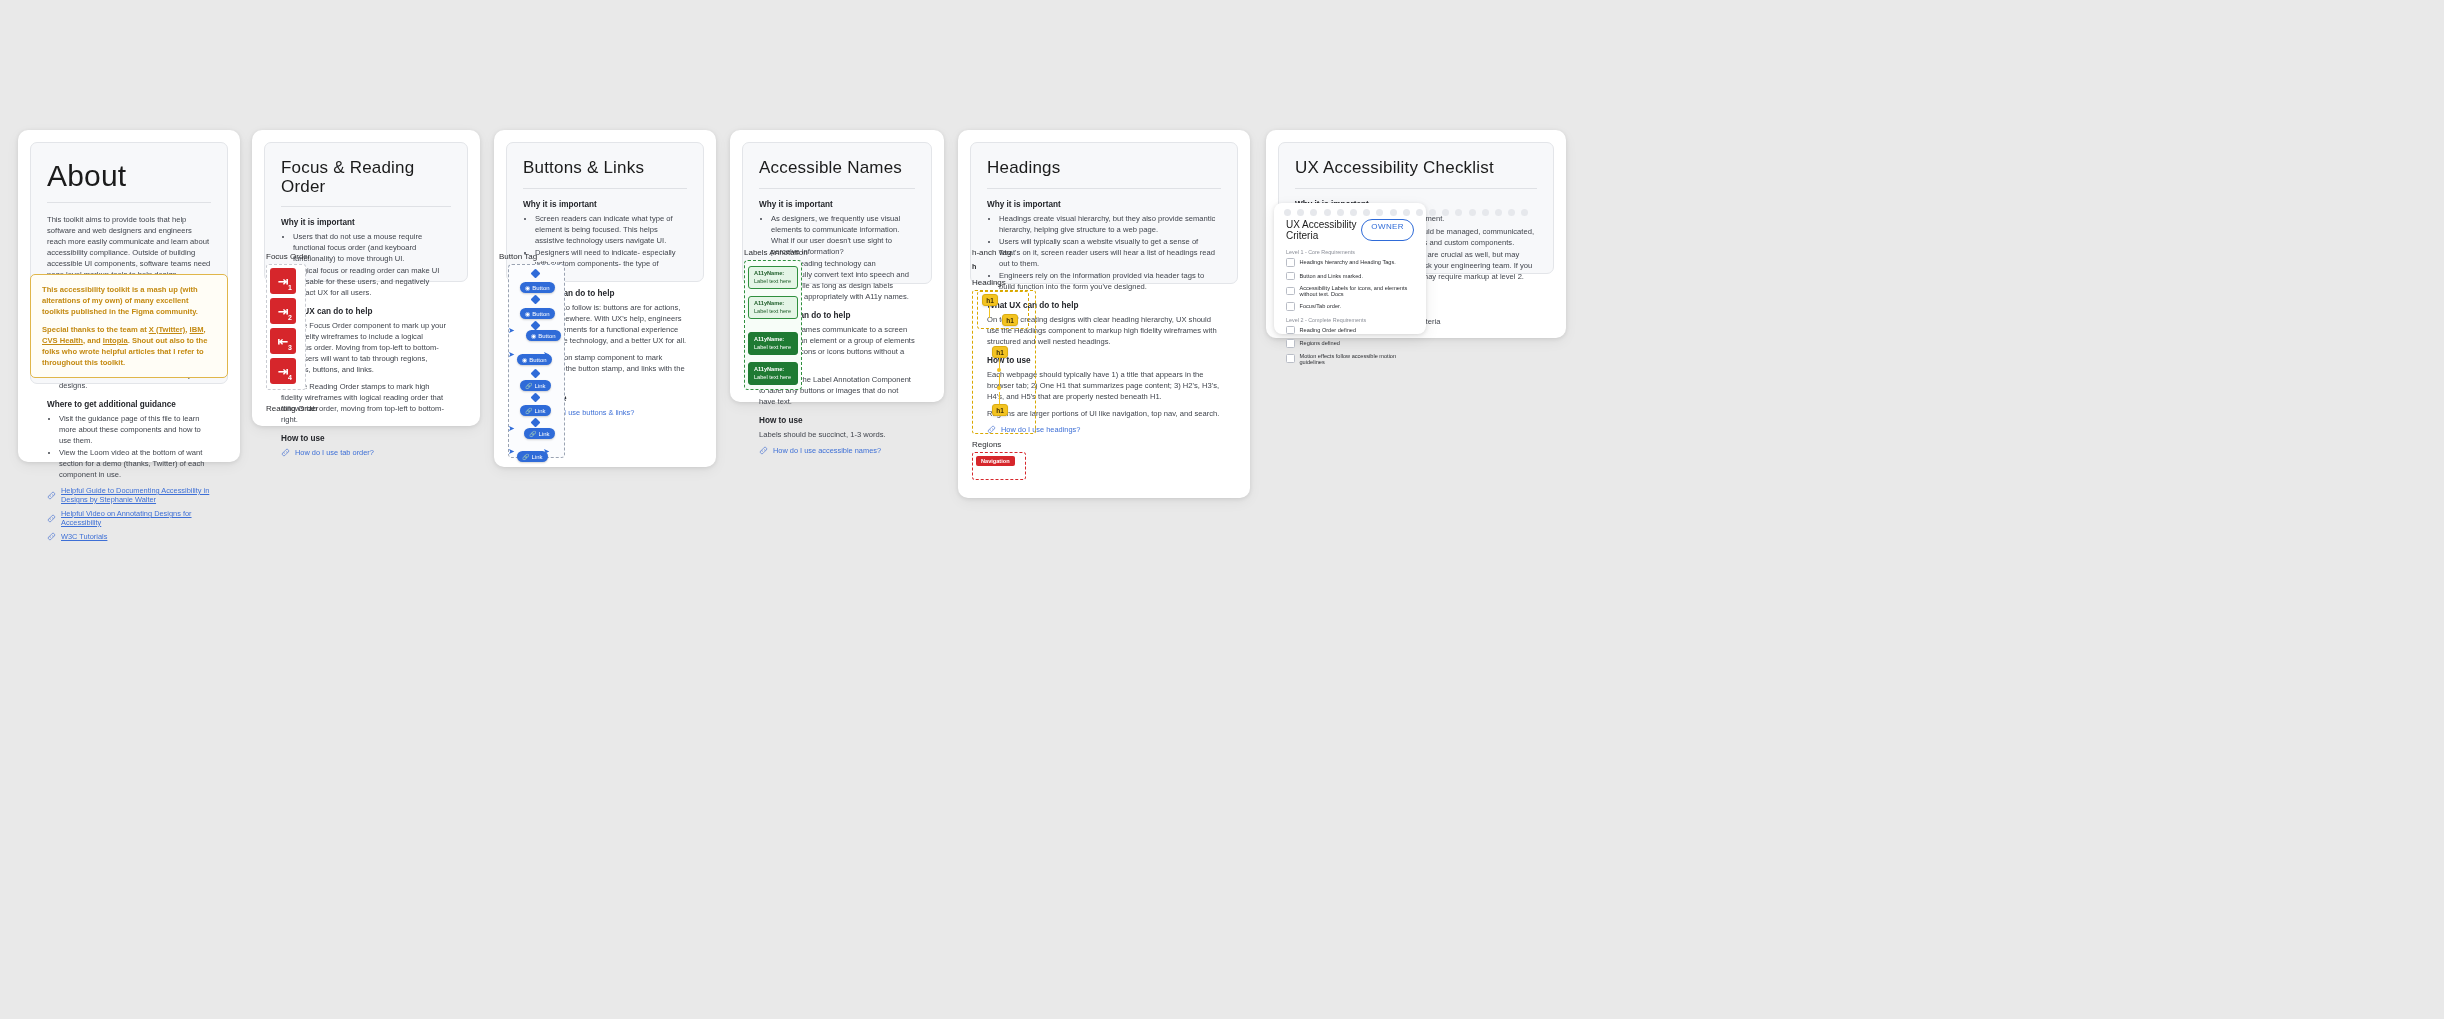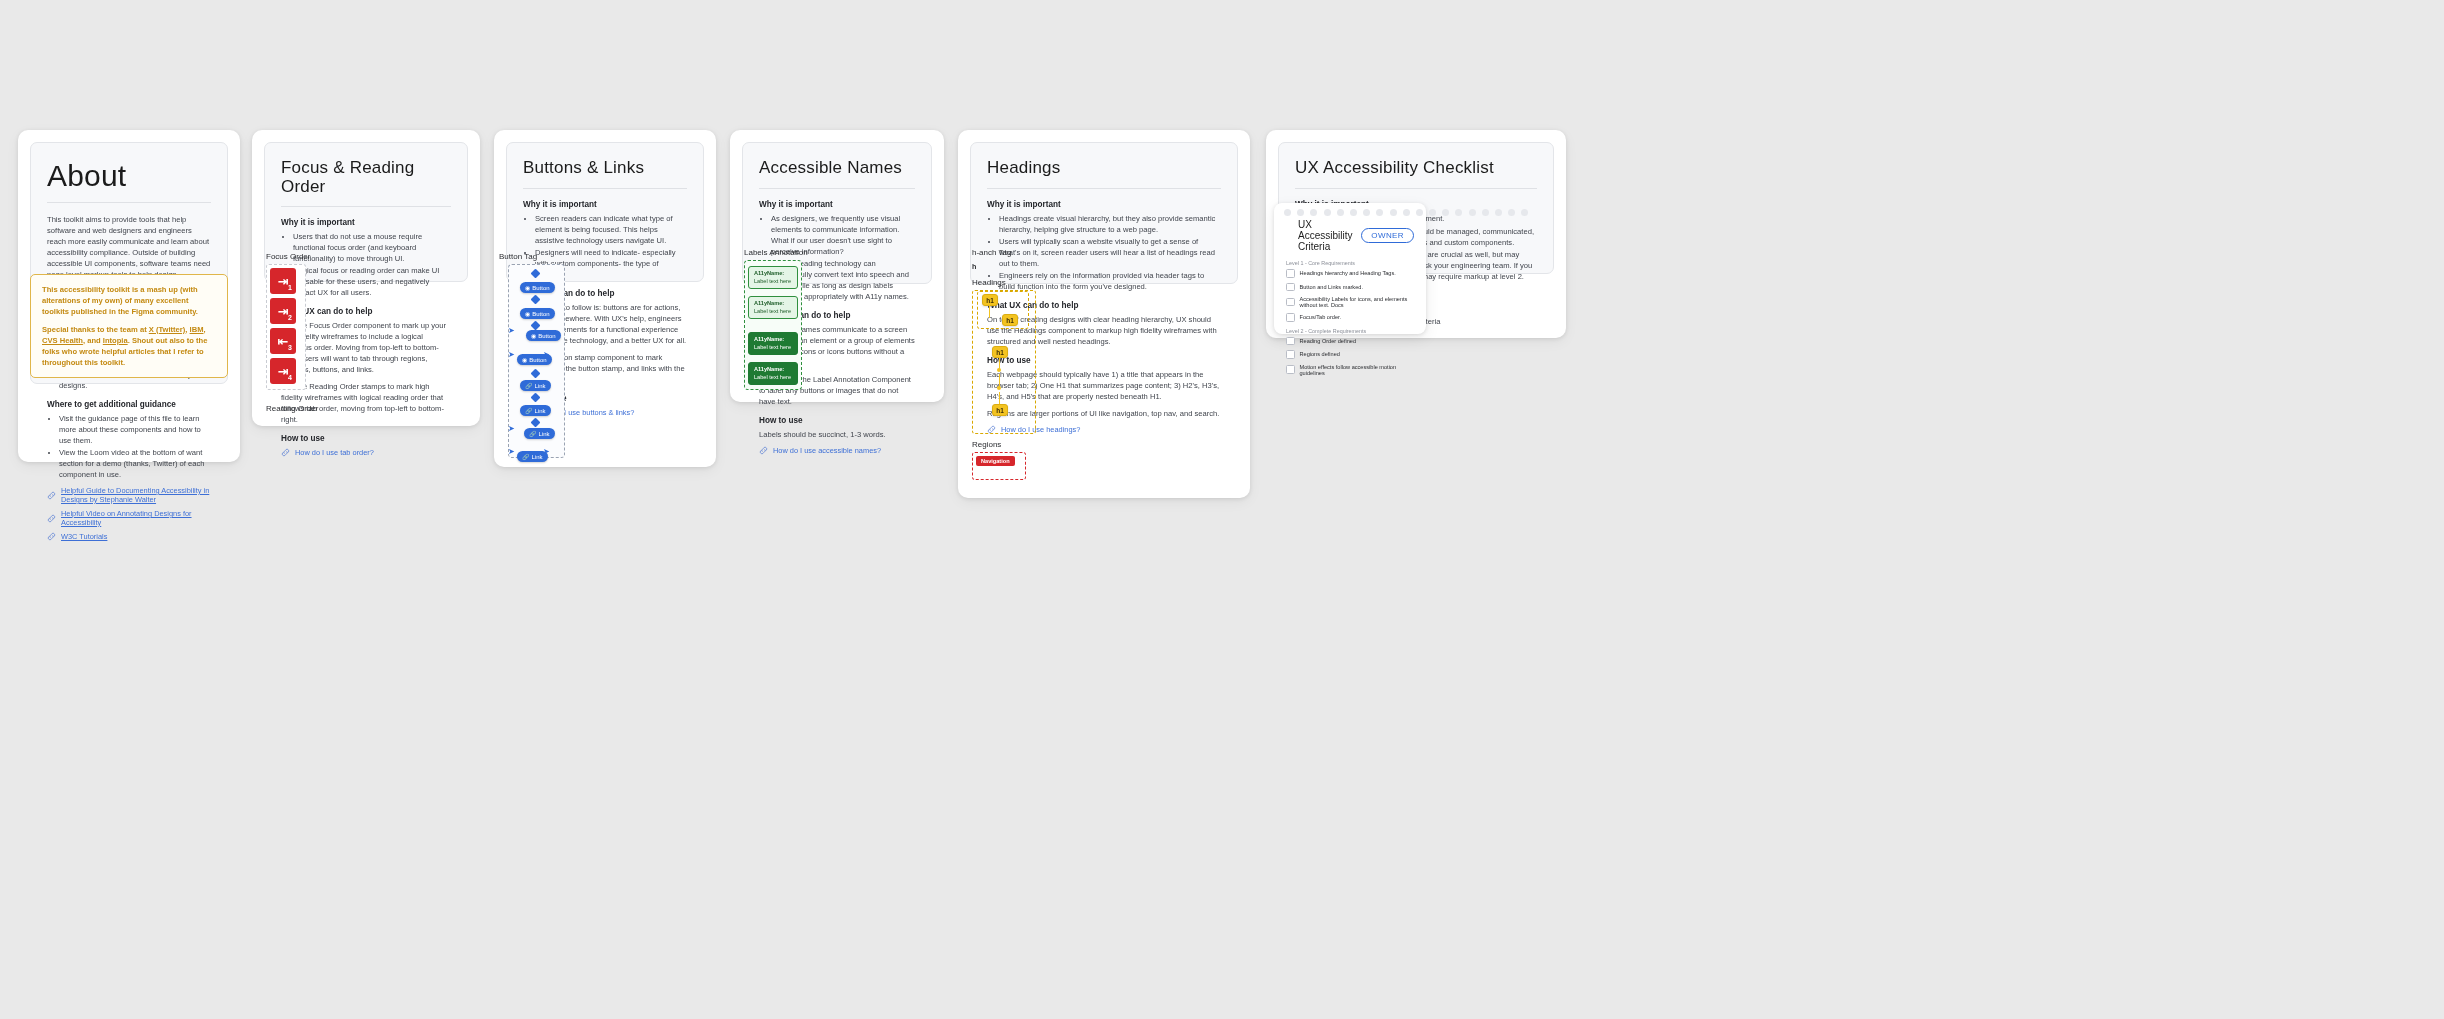--- a/index.html
+++ b/index.html
@@ -70,21 +70,21 @@
   
   .regionbox{position:absolute;border:1px dashed #d6262b;border-radius:3px;background:#fff;}
   .regiontag{position:absolute;background:#d6262b;color:#fff;font-size:5.6px;
              padding:2px 5px;border-radius:2px;font-weight:600;}
 
   
   .clcard{position:absolute;background:#ffffff;border-radius:8px;
           box-shadow:0 1px 4px rgba(0,0,0,.12),0 5px 16px rgba(0,0,0,.07);}
   .perfrow{position:absolute;display:flex;gap:6.2px;left:10px;top:6px;}
   .perf{width:7px;height:7px;border-radius:50%;background:#e6e8ec;}
-  .cl-head{display:flex;align-items:center;justify-content:space-between;padding:10px 12px 2px 12px;margin-left:12px;}
+  .cl-head{display:flex;justify-content:space-between;padding:10px 12px 2px 12px;}
   .cl-title{font-size:10px;color:#1b1b1b;font-weight:400;}
   .owner{border:1.3px solid #2f6bd8;color:#2f6bd8;font-size:8px;border-radius:12px;
          padding:2px 9px;letter-spacing:.4px;}
   .cl-group{font-size:5.4px;color:#8b8f98;margin:6px 12px 3px 12px;}
   .cl-item{display:flex;align-items:center;gap:5px;margin:0 12px 5px 12px;}
   .cb{width:6.5px;height:6.5px;flex:0 0 6.5px;border:1px solid #b9bdc6;border-radius:1.5px;background:#fff;}
   .cl-text{font-size:5.6px;color:#2b2d31;}
 
   .sub{position:absolute;font-size:7.2px;color:#2b2d31;}
 </style>

